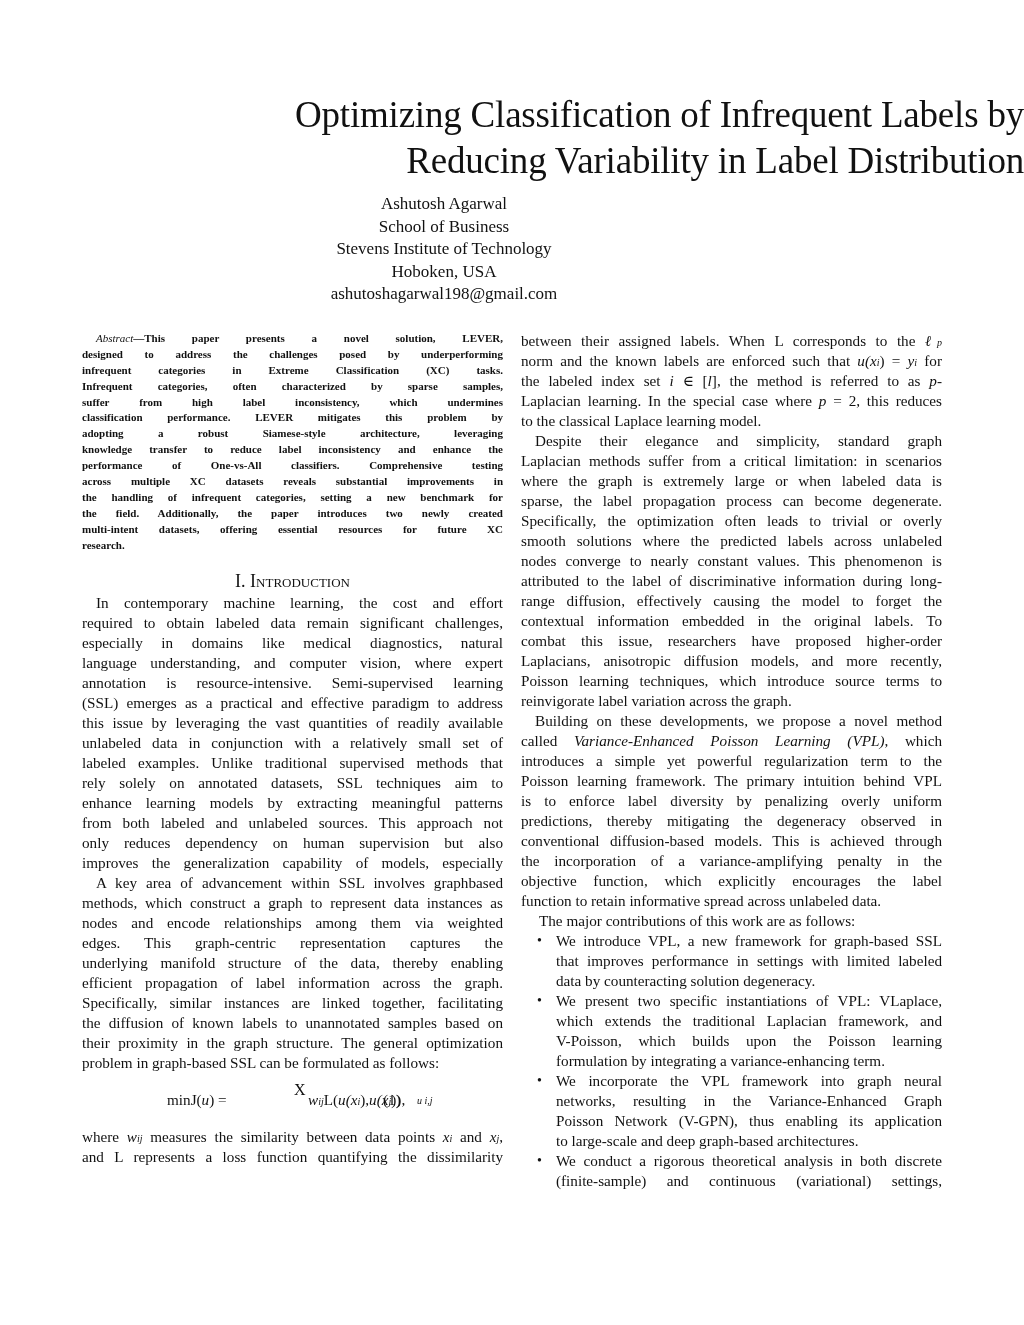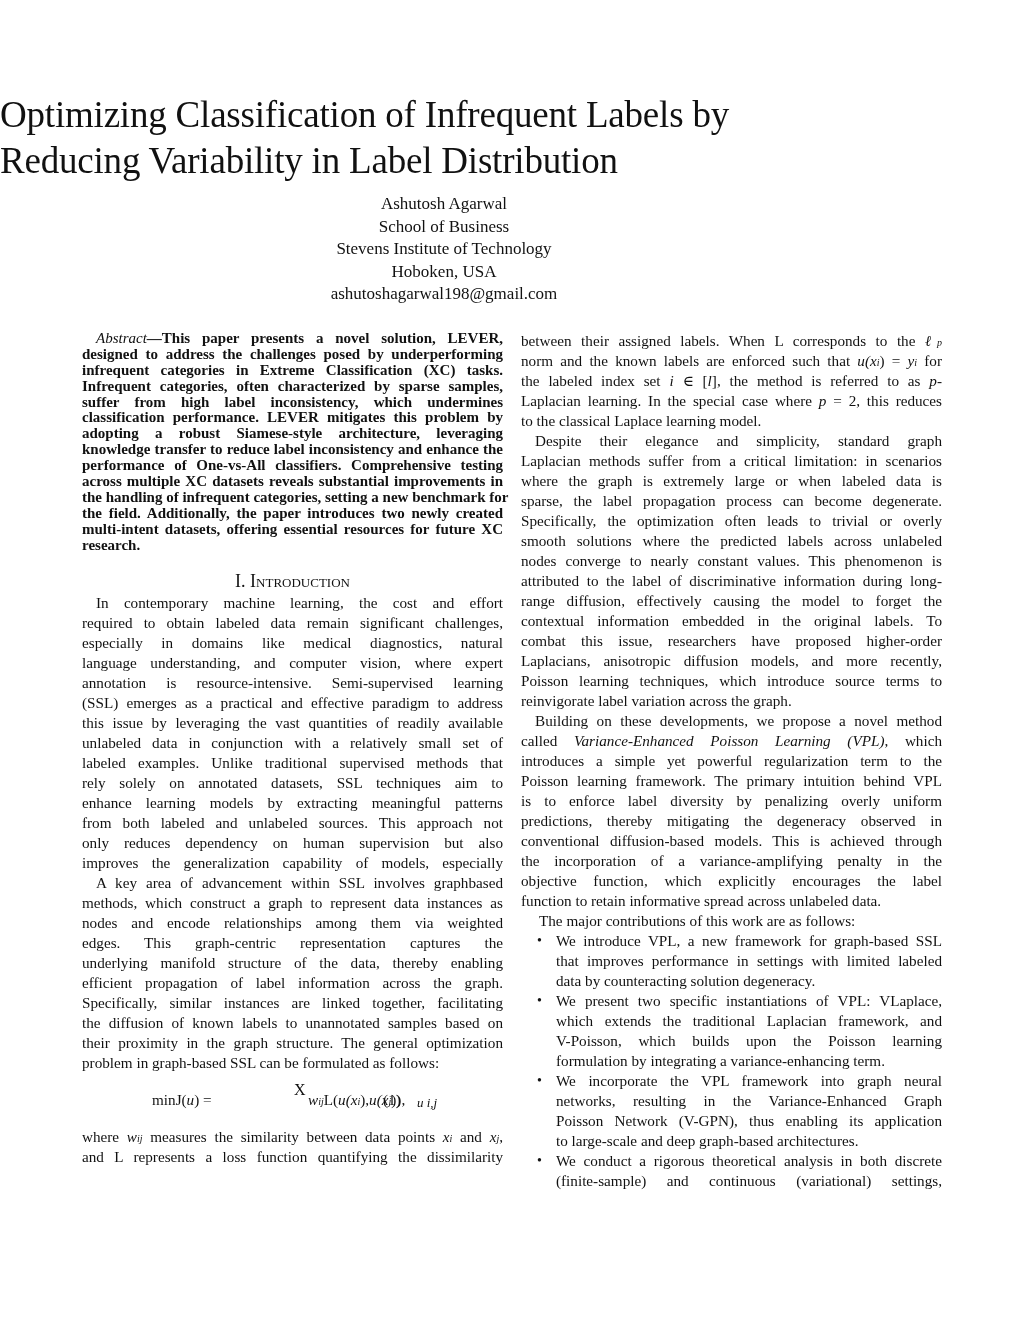--- a/index.html
+++ b/index.html
@@ -1,32 +1,32 @@
 <!DOCTYPE html>
 <html><head>
 <meta charset="utf-8">
 <style>
   html, body { margin: 0; padding: 0; background: #ffffff; }
   body { width: 1024px; height: 1325px; position: relative; overflow: hidden; color: #111; font-family: "Liberation Serif", "DejaVu Serif", serif; }
-  .title { position: absolute; left: 0; width: 1024px; top: 92px; text-align: left; font-size: 37px; line-height: 46px; font-weight: normal; letter-spacing: -0.2px; }
+  .title { position: absolute; left: 0; width: 1024px; top: 92px; text-align: right; font-size: 37px; line-height: 46px; font-weight: normal; letter-spacing: -0.2px; }
   .authors { position: absolute; left: 0; width: 888px; top: 193px; text-align: center; font-size: 17px; line-height: 22.6px; }
   .col { position: absolute; top: 331px; }
   .col.left { left: 82px; width: 421px; }
   .col.right { left: 521px; width: 421px; }
   .ln { display: block; text-align: justify; text-align-last: justify; white-space: nowrap; height: 20px; line-height: 20px; font-size: 15.2px; }
   .ln.last { text-align-last: left; }
   .ln.ind { padding-left: 14px; }
-  .abs .ln { font-weight: bold; font-size: 15px; height: 15.9px; line-height: 15.9px; }
+  .abs .ln { font-weight: bold; font-size: 11px; height: 15.9px; line-height: 15.9px; }
   .abs .ln .abslead { font-style: italic; font-weight: normal; }
   .section-head { display: block; text-align: center; font-size: 18px; height: 20px; line-height: 20px; margin-top: 18px; margin-bottom: 2px; font-variant: small-caps; }
   .eq { position: relative; height: 40px; font-size: 15.2px; margin: 6px 0 8px 0; }
-  .eq .body { position: absolute; left: 70px; top: 12px; white-space: nowrap; }
+  .eq .body { position: absolute; left: 85px; top: 12px; white-space: nowrap; }
   .eq .sum { position: absolute; left: 212px; top: 2px; font-size: 16px; }
   .eq .num { position: absolute; left: 301px; top: 12px; }
-  .eq .sub { position: absolute; left: 335px; top: 16px; font-style: italic; font-size: 13px; }
+  .eq .sub { position: absolute; left: 335px; top: 16px; font-style: italic; font-size: 10px; }
   .it { font-style: italic; }
   .sm { font-size: 10px; font-style: italic; }
   .bullet { position: relative; padding-left: 35px; }
   .bullet .dot { position: absolute; left: 16px; top: 0; height: 20px; line-height: 20px; font-size: 14px; }
   .lead { padding-left: 18px; }
 </style>
 </head>
 <body>
 
 <div class="title">

